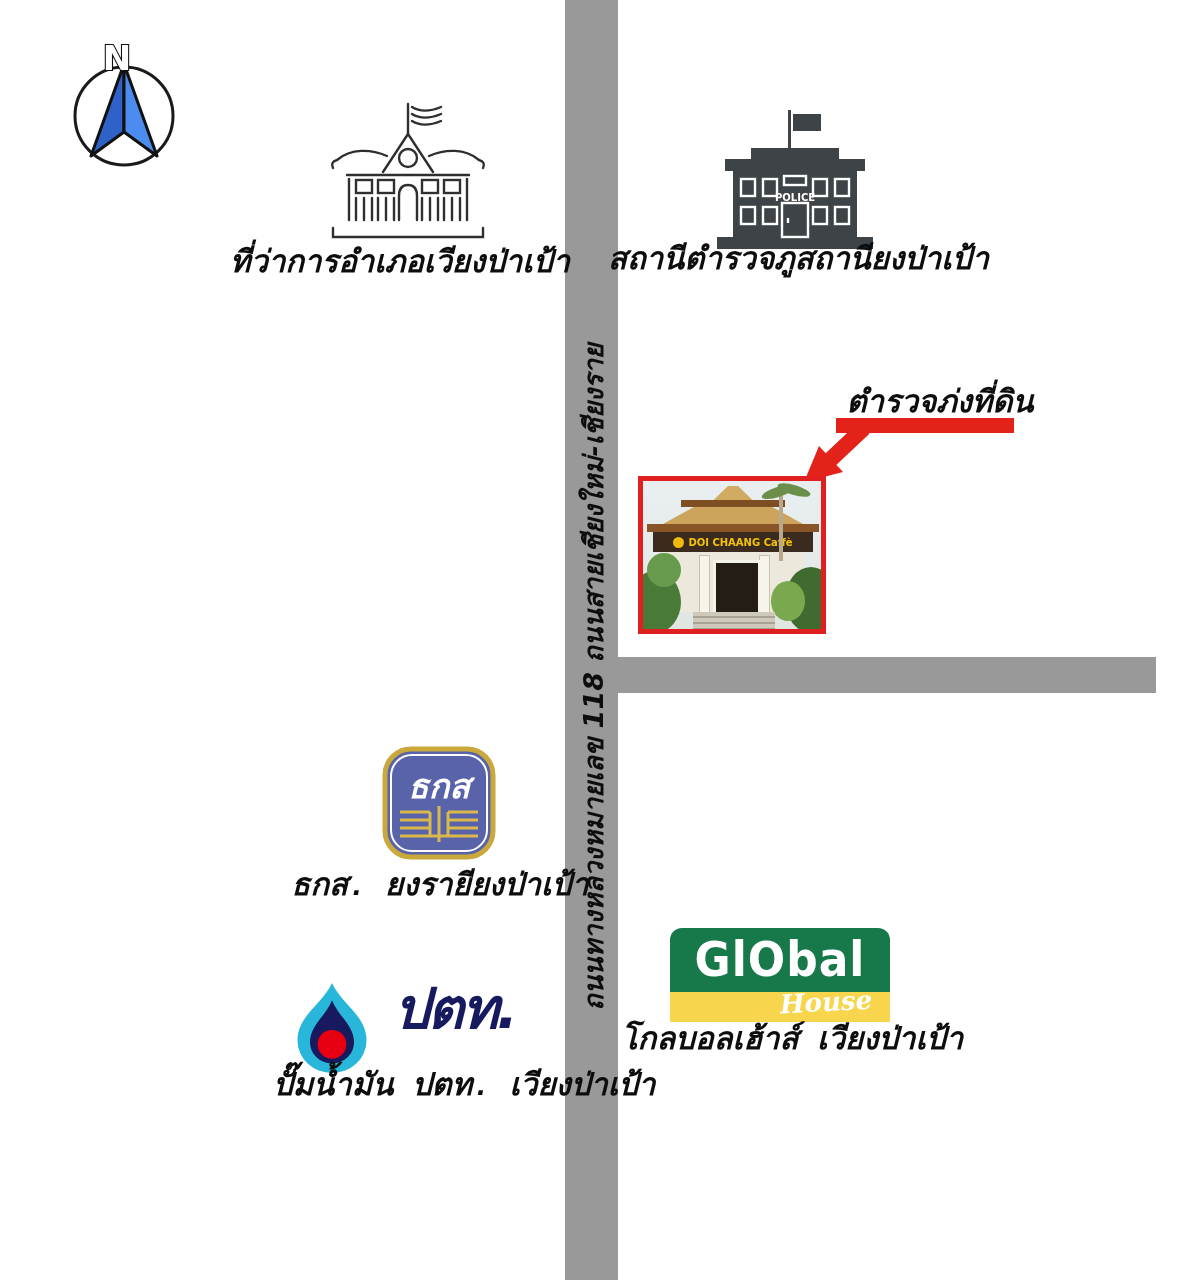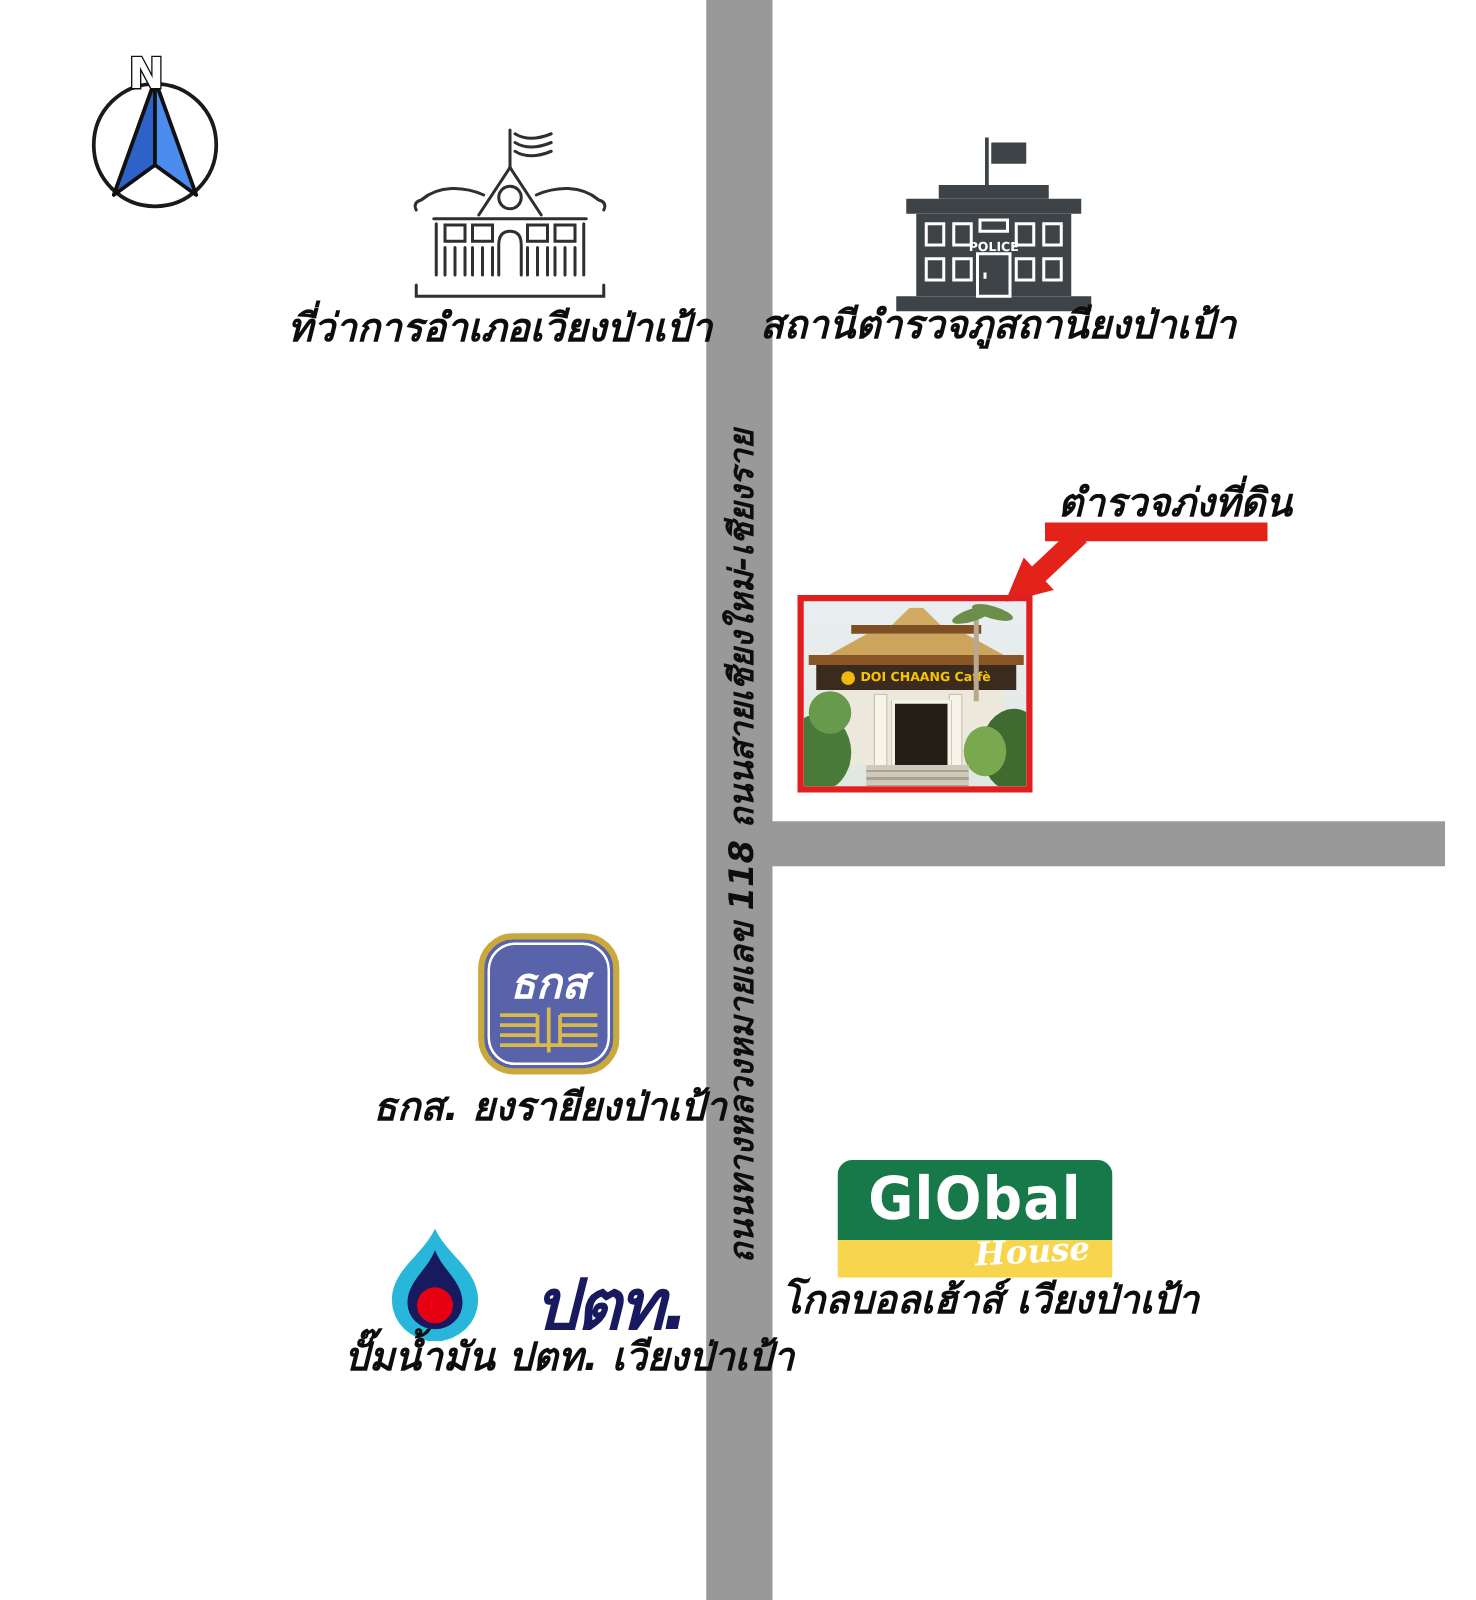--- a/index.html
+++ b/index.html
@@ -5,21 +5,21 @@
   html,body{margin:0;padding:0;background:#ffffff;}
   .map{position:relative;width:1181px;height:1280px;background:#ffffff;overflow:hidden;
        font-family:"DejaVu Sans",sans-serif;color:#0d0d0d;}
   .road{position:absolute;background:#999999;}
   .road-v{left:565px;top:0;width:53px;height:1280px;}
   .road-h{left:600px;top:657px;width:556px;height:36px;}
   .road-label{position:absolute;left:194px;top:660px;width:800px;height:34px;
       transform:rotate(-90deg);text-align:center;font-size:27px;font-weight:bold;
       font-style:italic;line-height:34px;white-space:nowrap;}
   .lm-label{position:absolute;text-align:center;font-size:31px;font-weight:bold;
-      font-style:italic;white-space:nowrap;line-height:1.35;}
+      font-style:italic;white-space:nowrap;line-height:1.35;font-family:Liberation Mono, monospace;}
   .lbl-district{left:220px;top:243px;width:360px;}
   .lbl-police{left:608px;top:240px;width:365px;}
   .lbl-land{left:830px;top:383px;width:220px;}
   .lbl-baac{left:260px;top:866px;width:360px;}
   .lbl-ptt{left:225px;top:1066px;width:365px;margin-left:48px;}
   .lbl-global{left:618px;top:1020px;width:348px;}
   .abs{position:absolute;}
   
   .photo{position:absolute;left:638px;top:476px;width:178px;height:148px;
       border:5px solid #e02020;background:linear-gradient(#e9eff1,#e0e7e1);overflow:hidden;}
@@ -46,21 +46,21 @@
   .bushR2{left:128px;top:100px;width:34px;height:40px;background:#7aa84e;}
   .trunk{position:absolute;left:136px;top:10px;width:4px;height:70px;background:#b8a88e;}
   .frond1,.frond2{position:absolute;width:34px;height:10px;border-radius:50%;background:#6b8f4a;}
   .frond1{left:118px;top:6px;transform:rotate(-18deg);}
   .frond2{left:134px;top:4px;transform:rotate(16deg);}
   .steps{position:absolute;bottom:0;left:50px;width:82px;height:17px;
       background:repeating-linear-gradient(#cfc9bb 0 4px,#a9a396 4px 6px);}
   
   .baac{position:absolute;left:382px;top:746px;width:114px;height:114px;}
   
-  .ptt{position:absolute;left:300px;top:981px;display:flex;align-items:flex-end;gap:31px;}
+  .ptt{position:absolute;left:284px;top:981px;display:flex;align-items:flex-start;gap:14px;}
   .ptt-text{font-size:56px;font-weight:bold;font-style:italic;color:#171a5e;
       letter-spacing:-2px;line-height:1;}
   
   .global{position:absolute;left:670px;top:928px;width:220px;height:112px;border-radius:12px;
       overflow:hidden;}
   .global-top{height:64px;background:#17784a;display:flex;align-items:center;justify-content:center;}
   .global-word{color:#ffffff;font-weight:800;font-size:44px;letter-spacing:1px;
       transform:scaleY(1.08);line-height:1;}
   .global-bottom{height:30px;background:#f7d64e;display:flex;align-items:center;
       justify-content:flex-end;padding-right:18px;}

